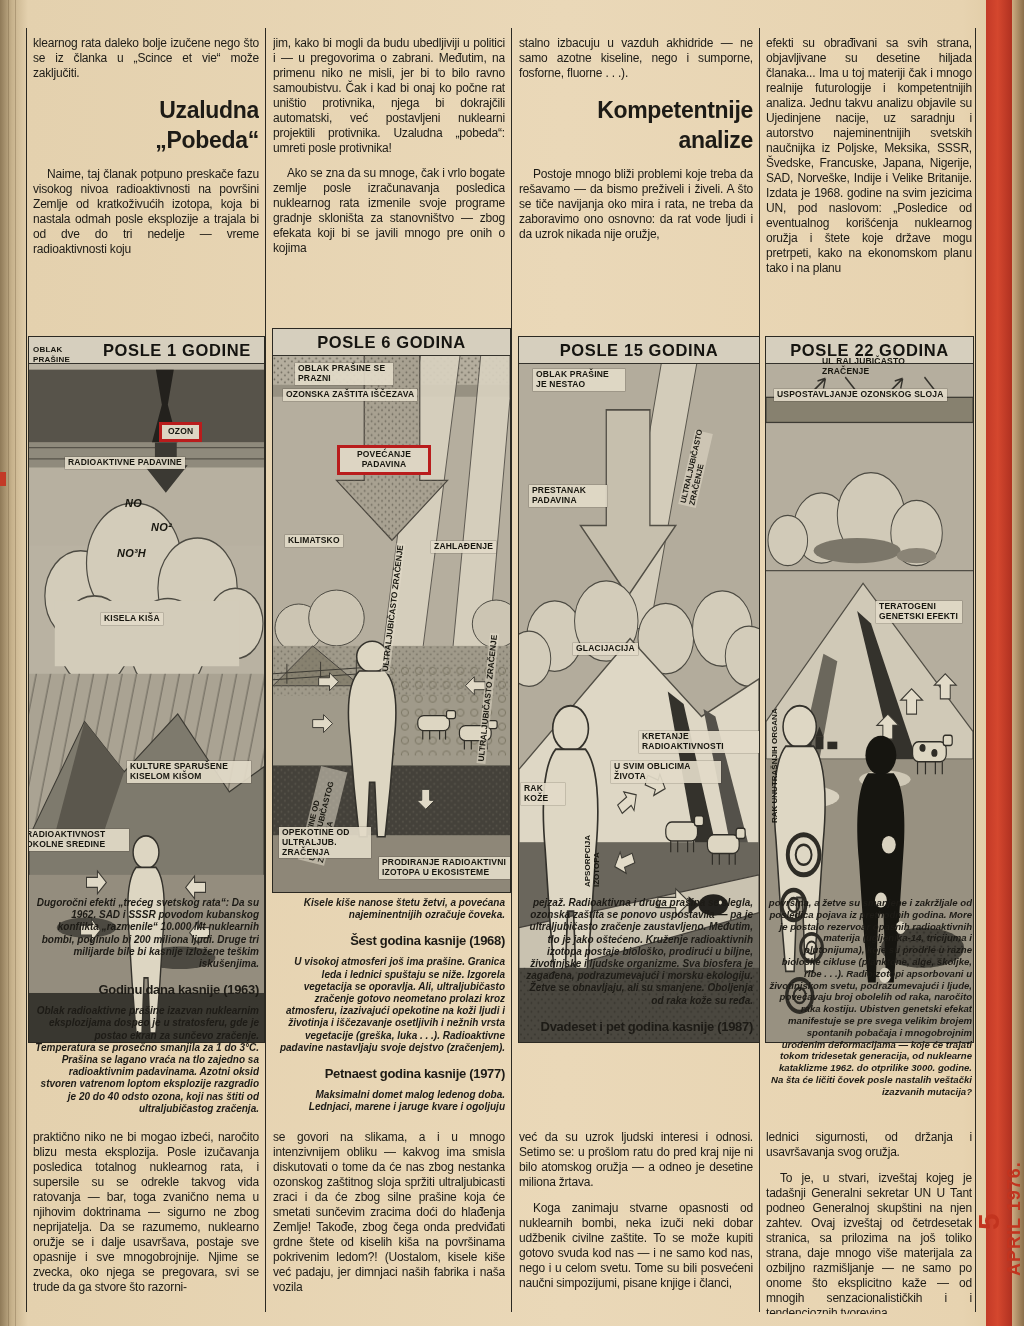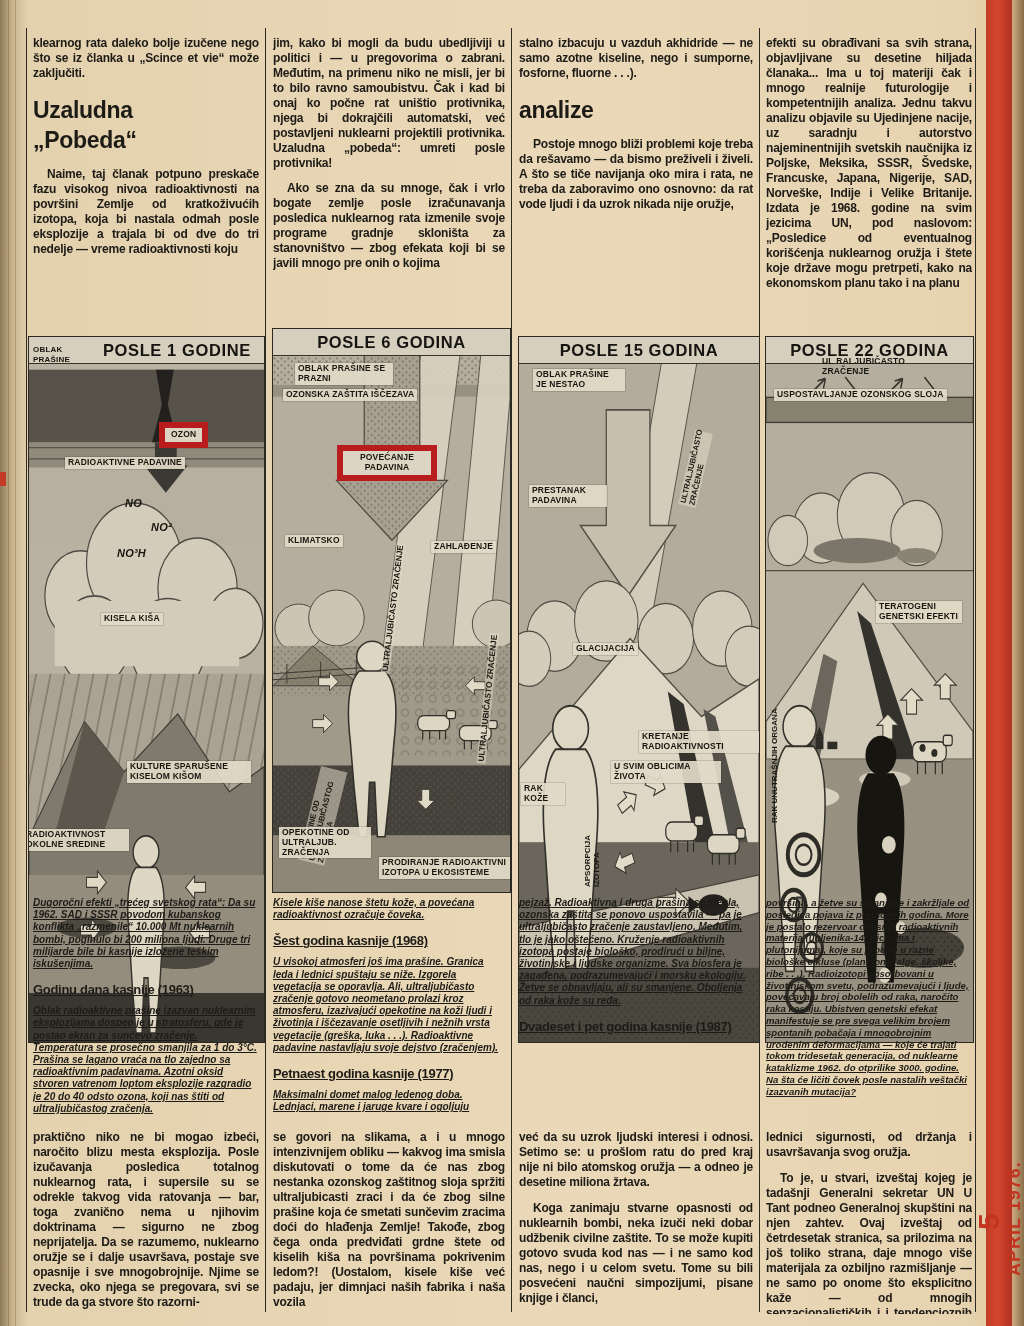--- a/index.html
+++ b/index.html
@@ -10,40 +10,40 @@
   .vrule{position:absolute;top:28px;bottom:14px;width:1px;background:#2b2922;}
   .red-strip{position:absolute;left:986px;top:0;width:26px;height:100%;
     background:linear-gradient(90deg,#c33a27,#d4472e 45%,#b03121);}
   .edge-right{position:absolute;left:1012px;top:0;width:12px;height:100%;
     background:linear-gradient(90deg,#cdab82,#8a6e4a);}
   .red-tick{position:absolute;left:0;top:472px;width:6px;height:14px;background:#c33a27;}
 
   .col{position:absolute;text-align:justify;font-size:12px;line-height:15px;letter-spacing:-0.2px;overflow:hidden;}
   .top-col{top:36px;height:294px;}
   .bot-col{top:1130px;height:184px;}
-  .col p{margin:0;font-weight:bold;}
+  .col p{margin:0;}
   .col p.ind{text-indent:14px;}
   .col p + p{margin-top:11px;}
-  .bodyhead{font-weight:bold;font-size:23px;line-height:30px;letter-spacing:-0.3px;text-align:left;margin:14px 0 12px;}
+  .bodyhead{font-weight:bold;font-size:23px;line-height:30px;letter-spacing:-0.3px;text-align:right;margin:14px 0 12px;}
   .bodyhead span{display:block;}
 
-  .cap-col{position:absolute;top:897px;height:228px;overflow:hidden;text-align:left;text-decoration:underline;}
+  .cap-col{position:absolute;top:897px;height:228px;overflow:hidden;text-align:right;}
   .cap{font-style:italic;font-weight:bold;font-size:10px;line-height:12.2px;letter-spacing:0;margin:0 0 4px;}
   .cap.tight{font-size:9.6px;line-height:11.8px;}
   .cap-head{font-weight:bold;font-size:13px;line-height:18px;letter-spacing:-0.3px;margin:11px 0 6px;}
 
   .panel{position:absolute;top:336px;height:707px;background:#b9b2a2;border:1.5px solid #2b2922;
     box-sizing:border-box;overflow:hidden;}
   .panel svg{position:absolute;left:0;top:0;width:100%;height:100%;}
   .panel-head{position:absolute;top:0;left:0;right:0;height:26px;background:#d6cfbe;border-bottom:1px solid #33312b;}
   .ptitle{position:absolute;top:4px;font-weight:bold;font-size:16.5px;letter-spacing:.6px;color:#151410;white-space:nowrap;}
   .ptitle.center{left:0;right:0;text-align:center;}
   .pl{position:absolute;font-weight:bold;font-size:8.5px;line-height:9.8px;letter-spacing:.2px;color:#17160f;text-transform:uppercase;}
   .chip{background:rgba(226,218,200,.92);padding:1px 3px;box-shadow:0 0 0 .5px rgba(40,38,30,.3);}
-  .boxed{border:6px solid #b91c1c;background:#ddd5c3;padding:2px 6px;text-align:center;}
+  .boxed{border:3px solid #b91c1c;background:#ddd5c3;padding:2px 6px;text-align:center;}
   .form{font-style:italic;font-size:11px;background:none;}
   .diag{position:absolute;transform-origin:0 50%;font-weight:bold;font-size:8.3px;line-height:9px;
     color:#17160f;white-space:nowrap;text-transform:uppercase;background:rgba(226,218,200,.55);padding:0 2px;}
   .diag.wrap{white-space:normal;}
   .vlab{position:absolute;transform-origin:0 0;transform:rotate(-90deg);font-weight:bold;font-size:8px;
     line-height:9px;color:#17160f;text-transform:uppercase;}
 
   .issue{position:absolute;left:974px;top:1128px;height:188px;width:36px;color:#c2341f;
     writing-mode:vertical-rl;transform:rotate(180deg);display:flex;flex-direction:column;align-items:center;justify-content:flex-start;}
   .issue .num{font-weight:bold;font-size:30px;line-height:30px;}
@@ -74,20 +74,21 @@
     </div>
     <p class="ind">Naime, taj članak potpuno preskače fazu visokog nivoa radioaktivnosti na površini Zemlje od kratkoživućih izotopa, koja bi nastala odmah posle eksplozije a trajala bi od dve do tri nedelje — vreme radioaktivnosti koju</p>
   </div>
   <div class="col top-col" style="left:273px;width:232px">
     <p>jim, kako bi mogli da budu ubedljiviji u politici i — u pregovorima o zabrani. Međutim, na primenu niko ne misli, jer bi to bilo ravno samoubistvu. Čak i kad bi onaj ko počne rat uništio protivnika, njega bi dokrajčili automatski, već postavljeni nuklearni projektili protivnika. Uzaludna „pobeda“: umreti posle protivnika!</p>
     <p class="ind" style="margin-top:10px">Ako se zna da su mnoge, čak i vrlo bogate zemlje posle izračunavanja posledica nuklearnog rata izmenile svoje programe gradnje skloništa za stanovništvo — zbog efekata koji bi se javili mnogo pre onih o kojima</p>
   </div>
   <div class="col top-col" style="left:519px;width:234px">
     <p>stalno izbacuju u vazduh akhidride — ne samo azotne kiseline, nego i sumporne, fosforne, fluorne . . .).</p>
     <div class="bodyhead">
+      <span>Kompetentnije</span>
       <span>analize</span>
     </div>
     <p class="ind">Postoje mnogo bliži problemi koje treba da rešavamo — da bismo preživeli i živeli. A što se tiče navijanja oko mira i rata, ne treba da zaboravimo ono osnovno: da rat vode ljudi i da uzrok nikada nije oružje,</p>
   </div>
   <div class="col top-col" style="left:766px;width:206px">
     <p>efekti su obrađivani sa svih strana, objavljivane su desetine hiljada članaka... Ima u toj materiji čak i mnogo realnije futurologije i kompetentnijih analiza. Jednu takvu analizu objavile su Ujedinjene nacije, uz saradnju i autorstvo najeminentnijih svetskih naučnijka iz Poljske, Meksika, SSSR, Švedske, Francuske, Japana, Nigerije, SAD, Norveške, Indije i Velike Britanije. Izdata je 1968. godine na svim jezicima UN, pod naslovom: „Posledice od eventualnog korišćenja nuklearnog oružja i štete koje države mogu pretrpeti, kako na ekonomskom planu tako i na planu</p>
   </div>
 
   <div class="panel" style="left:28px;width:237px">
     <svg viewBox="0 0 237 561" preserveAspectRatio="none">
@@ -383,21 +384,21 @@
     <div class="pl chip" style="left:110px;top:264px;width:80px">TERATOGENI GENETSKI EFEKTI</div>
     <div class="vlab" style="left:4px;top:486px;width:150px">RAK UNUTRAŠNJIH ORGANA</div>
   </div>
 
   <div class="cap-col" style="left:33px;width:226px">
     <p class="cap">Dugoročni efekti „trećeg svetskog rata“: Da su 1962. SAD i SSSR povodom kubanskog konflikta „razmenile“ 10.000 Mt nuklearnih bombi, poginulo bi 200 miliona ljudi. Druge tri milijarde bile bi kasnije izložene teškim iskušenjima.</p>
     <div class="cap-head">Godinu dana kasnije (1963)</div>
     <p class="cap">Oblak radioaktivne prašine izazvan nuklearnim eksplozijama dospeo je u stratosferu, gde je postao ekran za sunčevo zračenje. Temperatura se prosečno smanjila za 1 do 3°C. Prašina se lagano vraća na tlo zajedno sa radioaktivnim padavinama. Azotni oksid stvoren vatrenom loptom eksplozije razgradio je 20 do 40 odsto ozona, koji nas štiti od ultraljubičastog zračenja.</p>
   </div>
   <div class="cap-col" style="left:273px;width:232px">
-    <p class="cap">Kisele kiše nanose štetu kože, a povećana radioaktivnost ozračuje čoveka.</p>
+    <p class="cap">Kisele kiše nanose štetu žetvi, a povećana najeminentnijih ozračuje čoveka.</p>
     <div class="cap-head">Šest godina kasnije (1968)</div>
     <p class="cap">U visokoj atmosferi još ima prašine. Granica leda i lednici spuštaju se niže. Izgorela vegetacija se oporavlja. Ali, ultraljubičasto zračenje gotovo neometano prolazi kroz atmosferu, izazivajući opekotine na koži ljudi i životinja i iščezavanje osetljivih i nežnih vrsta vegetacije (greška, luka . . .). Radioaktivne padavine nastavljaju svoje dejstvo (zračenjem).</p>
     <div class="cap-head">Petnaest godina kasnije (1977)</div>
     <p class="cap">Maksimalni domet malog ledenog doba. Lednjaci, marene i jaruge kvare i ogoljuju</p>
   </div>
   <div class="cap-col" style="left:519px;width:234px">
     <p class="cap">pejzaž. Radioaktivna i druga prašina se slegla, ozonska zaštita se ponovo uspostavila — pa je ultraljubičasto zračenje zaustavljeno. Međutim, tlo je jako oštećeno. Kruženje radioaktivnih izotopa postaje biološko, prodirući u biljne, životinjske i ljudske organizme. Sva biosfera je zagađena, podrazumevajući i morsku ekologiju. Žetve se obnavljaju, ali su smanjene. Oboljenja od raka kože su ređa.</p>
     <div class="cap-head">Dvadeset i pet godina kasnije (1987)</div>
   </div>
   <div class="cap-col" style="left:766px;width:206px">

